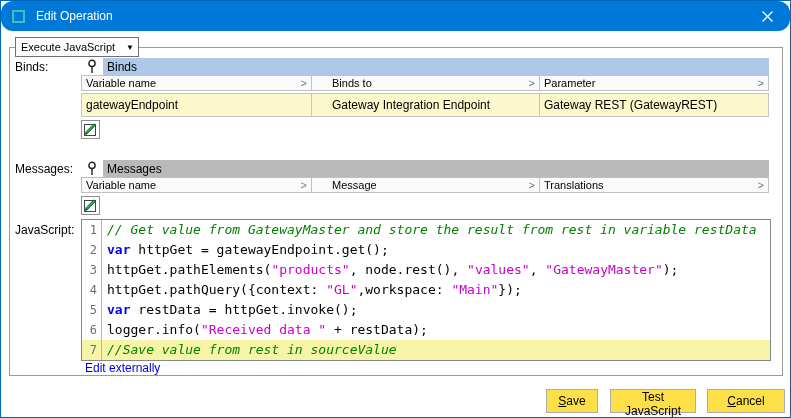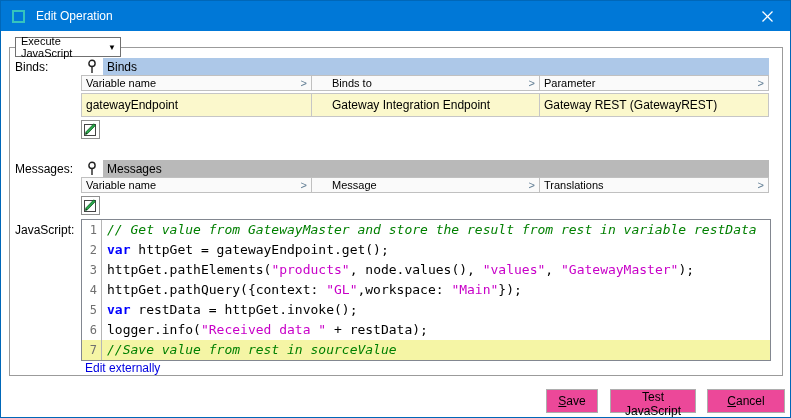--- a/index.html
+++ b/index.html
@@ -4,27 +4,27 @@
 <style>
   * { box-sizing: border-box; }
   html,body { margin:0; padding:0; background:#f0f0f0; }
   body { font-family:"Liberation Sans", sans-serif; }
   .dialog {
     position:relative; width:791px; height:418px; background:#ffffff;
     border:1px solid #0067b8; overflow:hidden; font-size:12px; color:#000;
   }
   
   .titlebar { position:absolute; left:0; top:0; width:100%; height:30px;
-    background:#0078d7; display:flex; align-items:center; }
+    background:#0078d7; display:flex; align-items:center;border-radius:12px; }
   .title-icon { width:13px; height:13px; border:2px solid #35c4bd; margin-left:11px; }
   .title-text { color:#fff; font-size:12px; margin-left:11px; }
   .close-btn { position:absolute; right:0; top:0; width:45px; height:30px;
     display:flex; align-items:center; justify-content:center; cursor:pointer; }
   
-  .combo { position:absolute; left:14px; top:36px; width:106px; height:20px;
+  .combo { position:absolute; left:14px; top:36px; width:124px; height:20px;
     background:#fff; border:1px solid #707070; display:flex; align-items:center;
     font-size:11px; padding-left:5px; z-index:3; }
   .combo .arrow { margin-left:auto; margin-right:4px; font-size:8px; color:#000; }
   
   .groupbox { position:absolute; left:8px; top:46px; width:774px; height:329px;
     border:1px solid #9b9b9b; }
   .side-label { position:absolute; left:14px; font-size:12px; color:#000; }
   
   .panel { position:absolute; left:80px; width:688px; }
   .ptitle { display:flex; align-items:stretch; height:17px; }
@@ -56,21 +56,21 @@
     color:#707070; border-right:1px solid #b5b5b5; font-size:12px; background:transparent; }
   .ctext { padding-left:5px; white-space:pre; }
   .cline.hl { background:#f5f5a5; }
   .tok-com { color:#007f00; font-style:italic;text-align:center; }
   .tok-kw { color:#0000ff; font-weight:bold; }
   .tok-str { color:#c800c8; }
   .tok-pl { color:#000; }
   .ext-link { position:absolute; left:84px; top:360px; color:#0000e0; font-size:12px;
     cursor:pointer; text-decoration:none; }
   
-  .btn { position:absolute; top:388px; height:24px; background:#ec4899;
+  .btn { position:absolute; top:388px; height:24px; background:#fde047;
     border:1px solid #adadad; font-family:"Liberation Sans", sans-serif;
     font-size:12px; color:#000; cursor:pointer; padding:0 10px; }
   .btn-save { left:545px; width:52px; }
   .btn-test { left:609px; width:86px; }
   .btn-cancel { left:706px; width:78px; }
 </style>
 </head>
 <body>
 
 <div class="dialog">
@@ -174,21 +174,21 @@
       <div class="cline">
         <div class="lnum">1</div>
         <div class="ctext"><span class="tok-com">// Get value from GatewayMaster and store the result from rest in variable restData</span></div>
       </div>
       <div class="cline">
         <div class="lnum">2</div>
         <div class="ctext"><span class="tok-kw">var</span><span class="tok-pl"> httpGet = gatewayEndpoint.get();</span></div>
       </div>
       <div class="cline">
         <div class="lnum">3</div>
-        <div class="ctext"><span class="tok-pl">httpGet.pathElements(</span><span class="tok-str">"products"</span><span class="tok-pl">, node.values(), </span><span class="tok-str">"values"</span><span class="tok-pl">, </span><span class="tok-str">"GatewayMaster"</span><span class="tok-pl">);</span></div>
+        <div class="ctext"><span class="tok-pl">httpGet.pathElements(</span><span class="tok-str">"products"</span><span class="tok-pl">, node.rest(), </span><span class="tok-str">"values"</span><span class="tok-pl">, </span><span class="tok-str">"GatewayMaster"</span><span class="tok-pl">);</span></div>
       </div>
       <div class="cline">
         <div class="lnum">4</div>
         <div class="ctext"><span class="tok-pl">httpGet.pathQuery({context: </span><span class="tok-str">"GL"</span><span class="tok-pl">,workspace: </span><span class="tok-str">"Main"</span><span class="tok-pl">});</span></div>
       </div>
       <div class="cline">
         <div class="lnum">5</div>
         <div class="ctext"><span class="tok-kw">var</span><span class="tok-pl"> restData = httpGet.invoke();</span></div>
       </div>
       <div class="cline">

